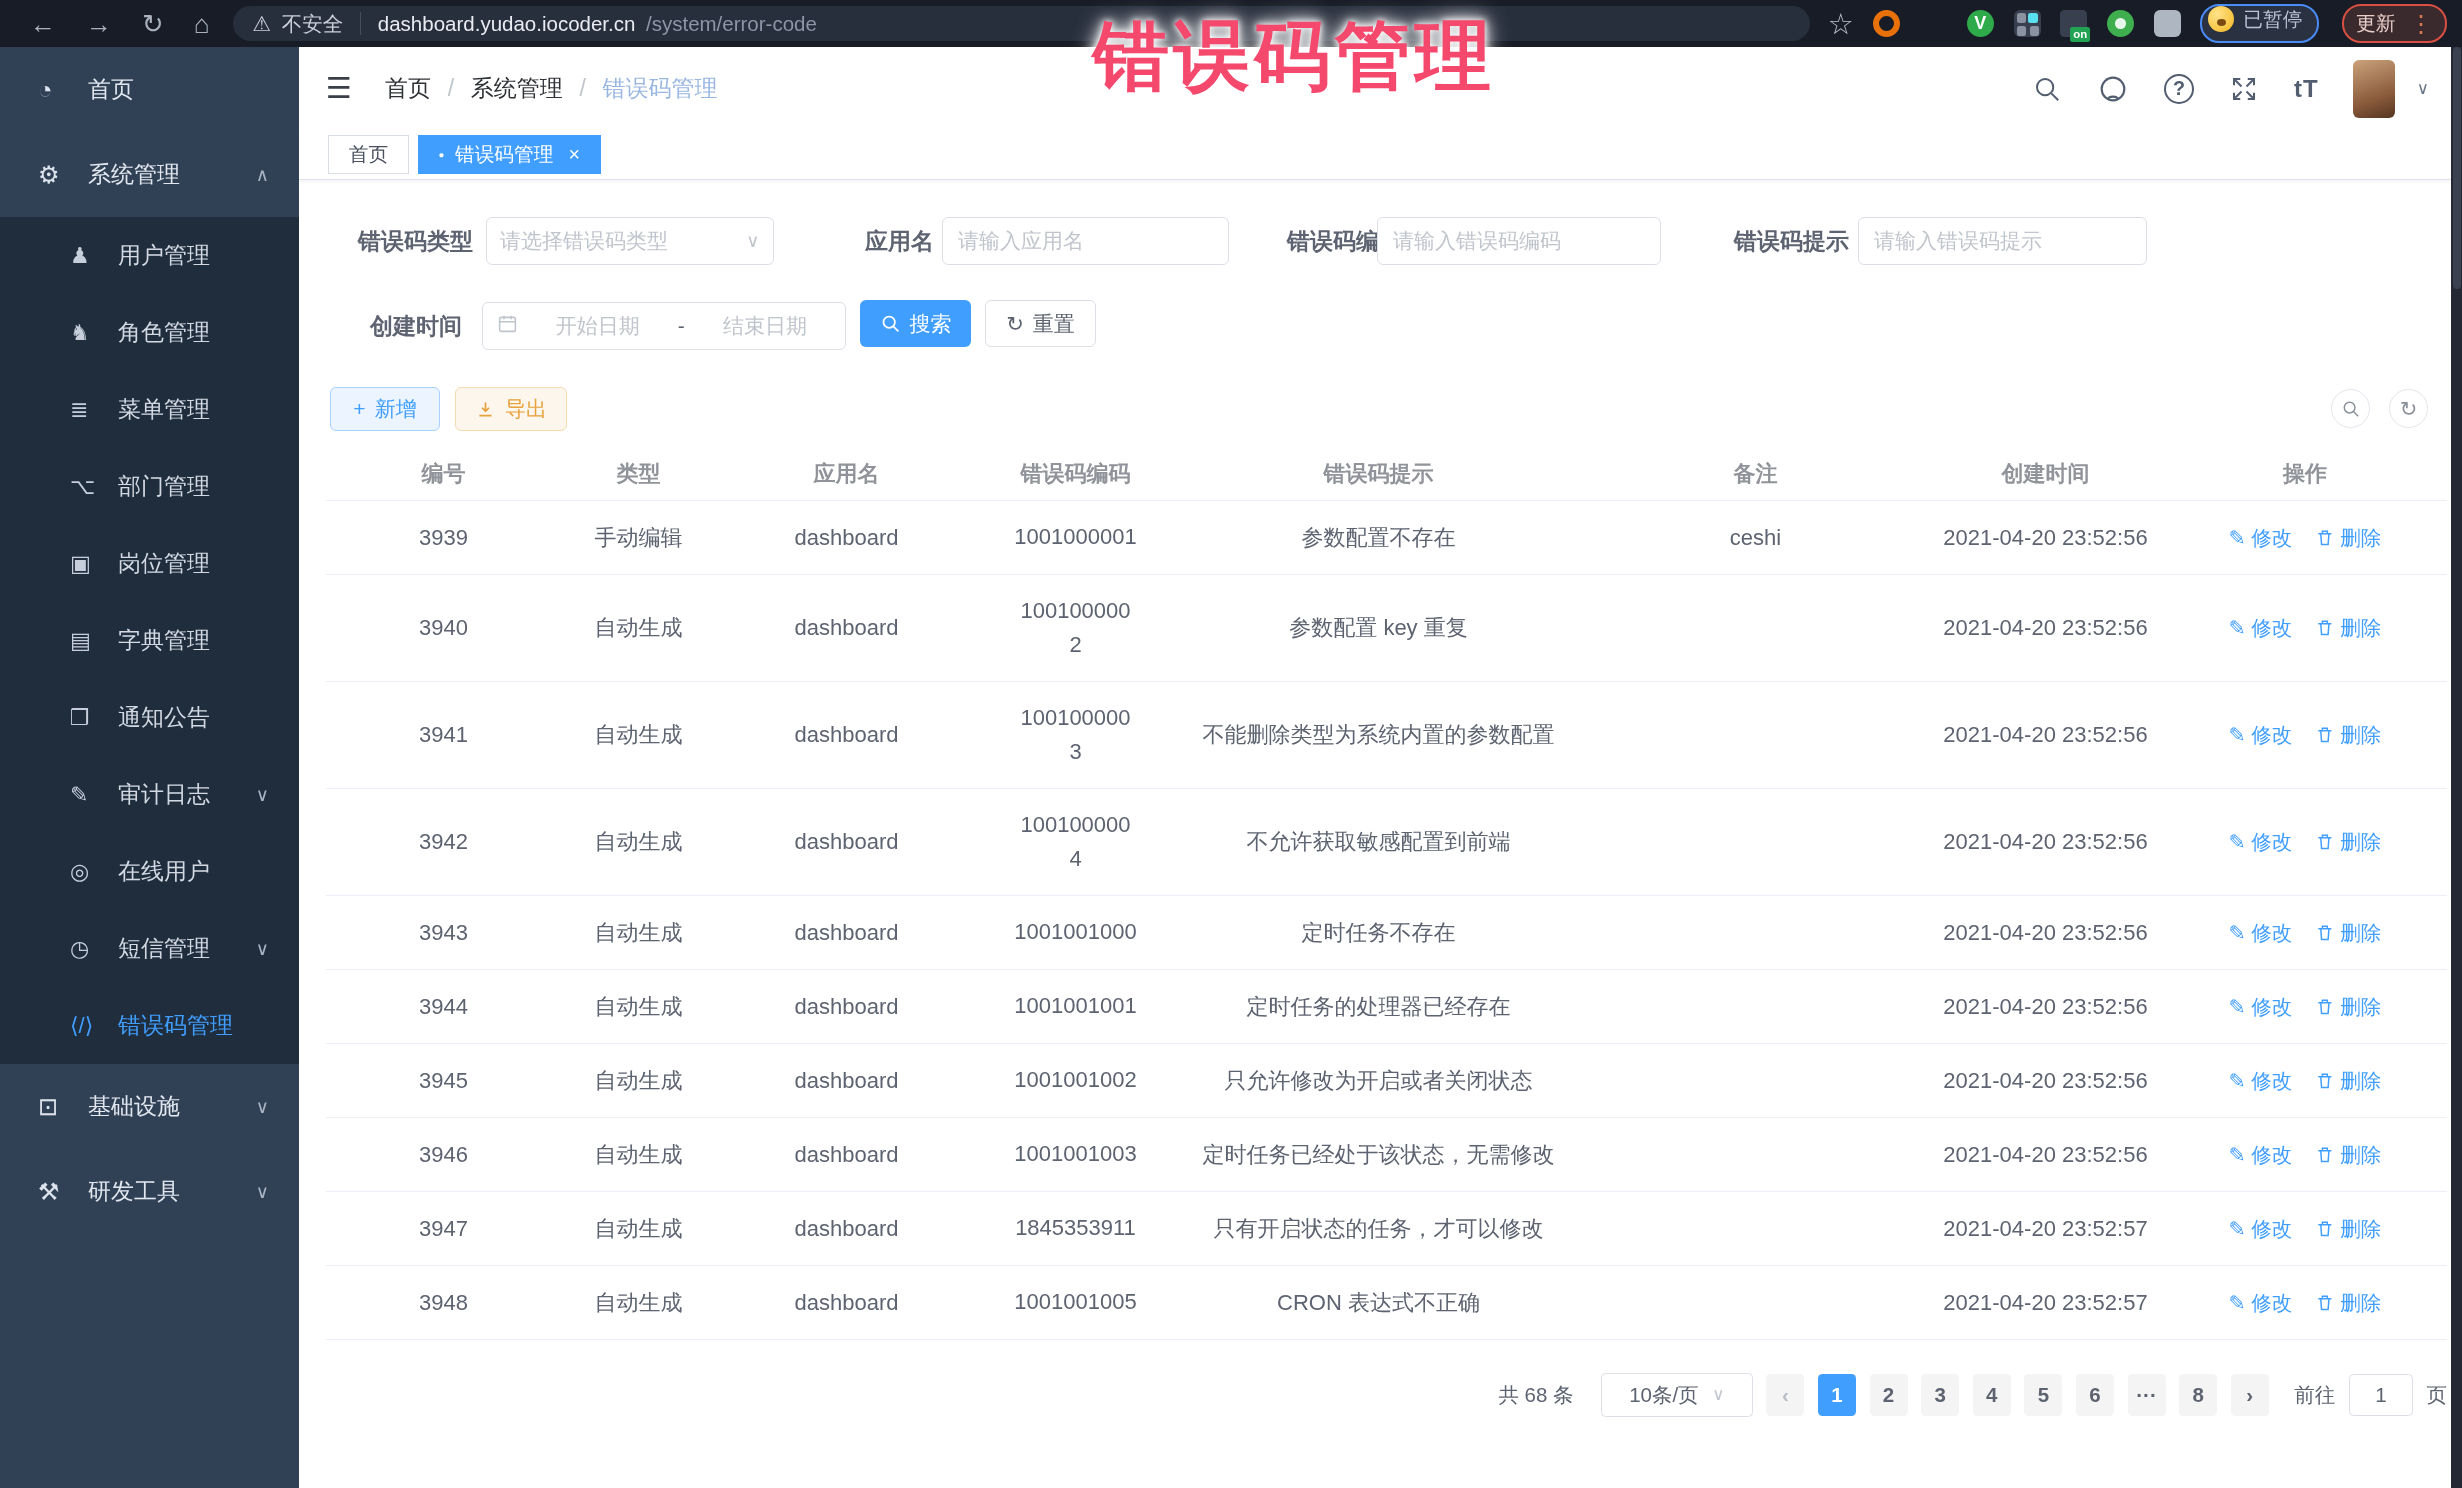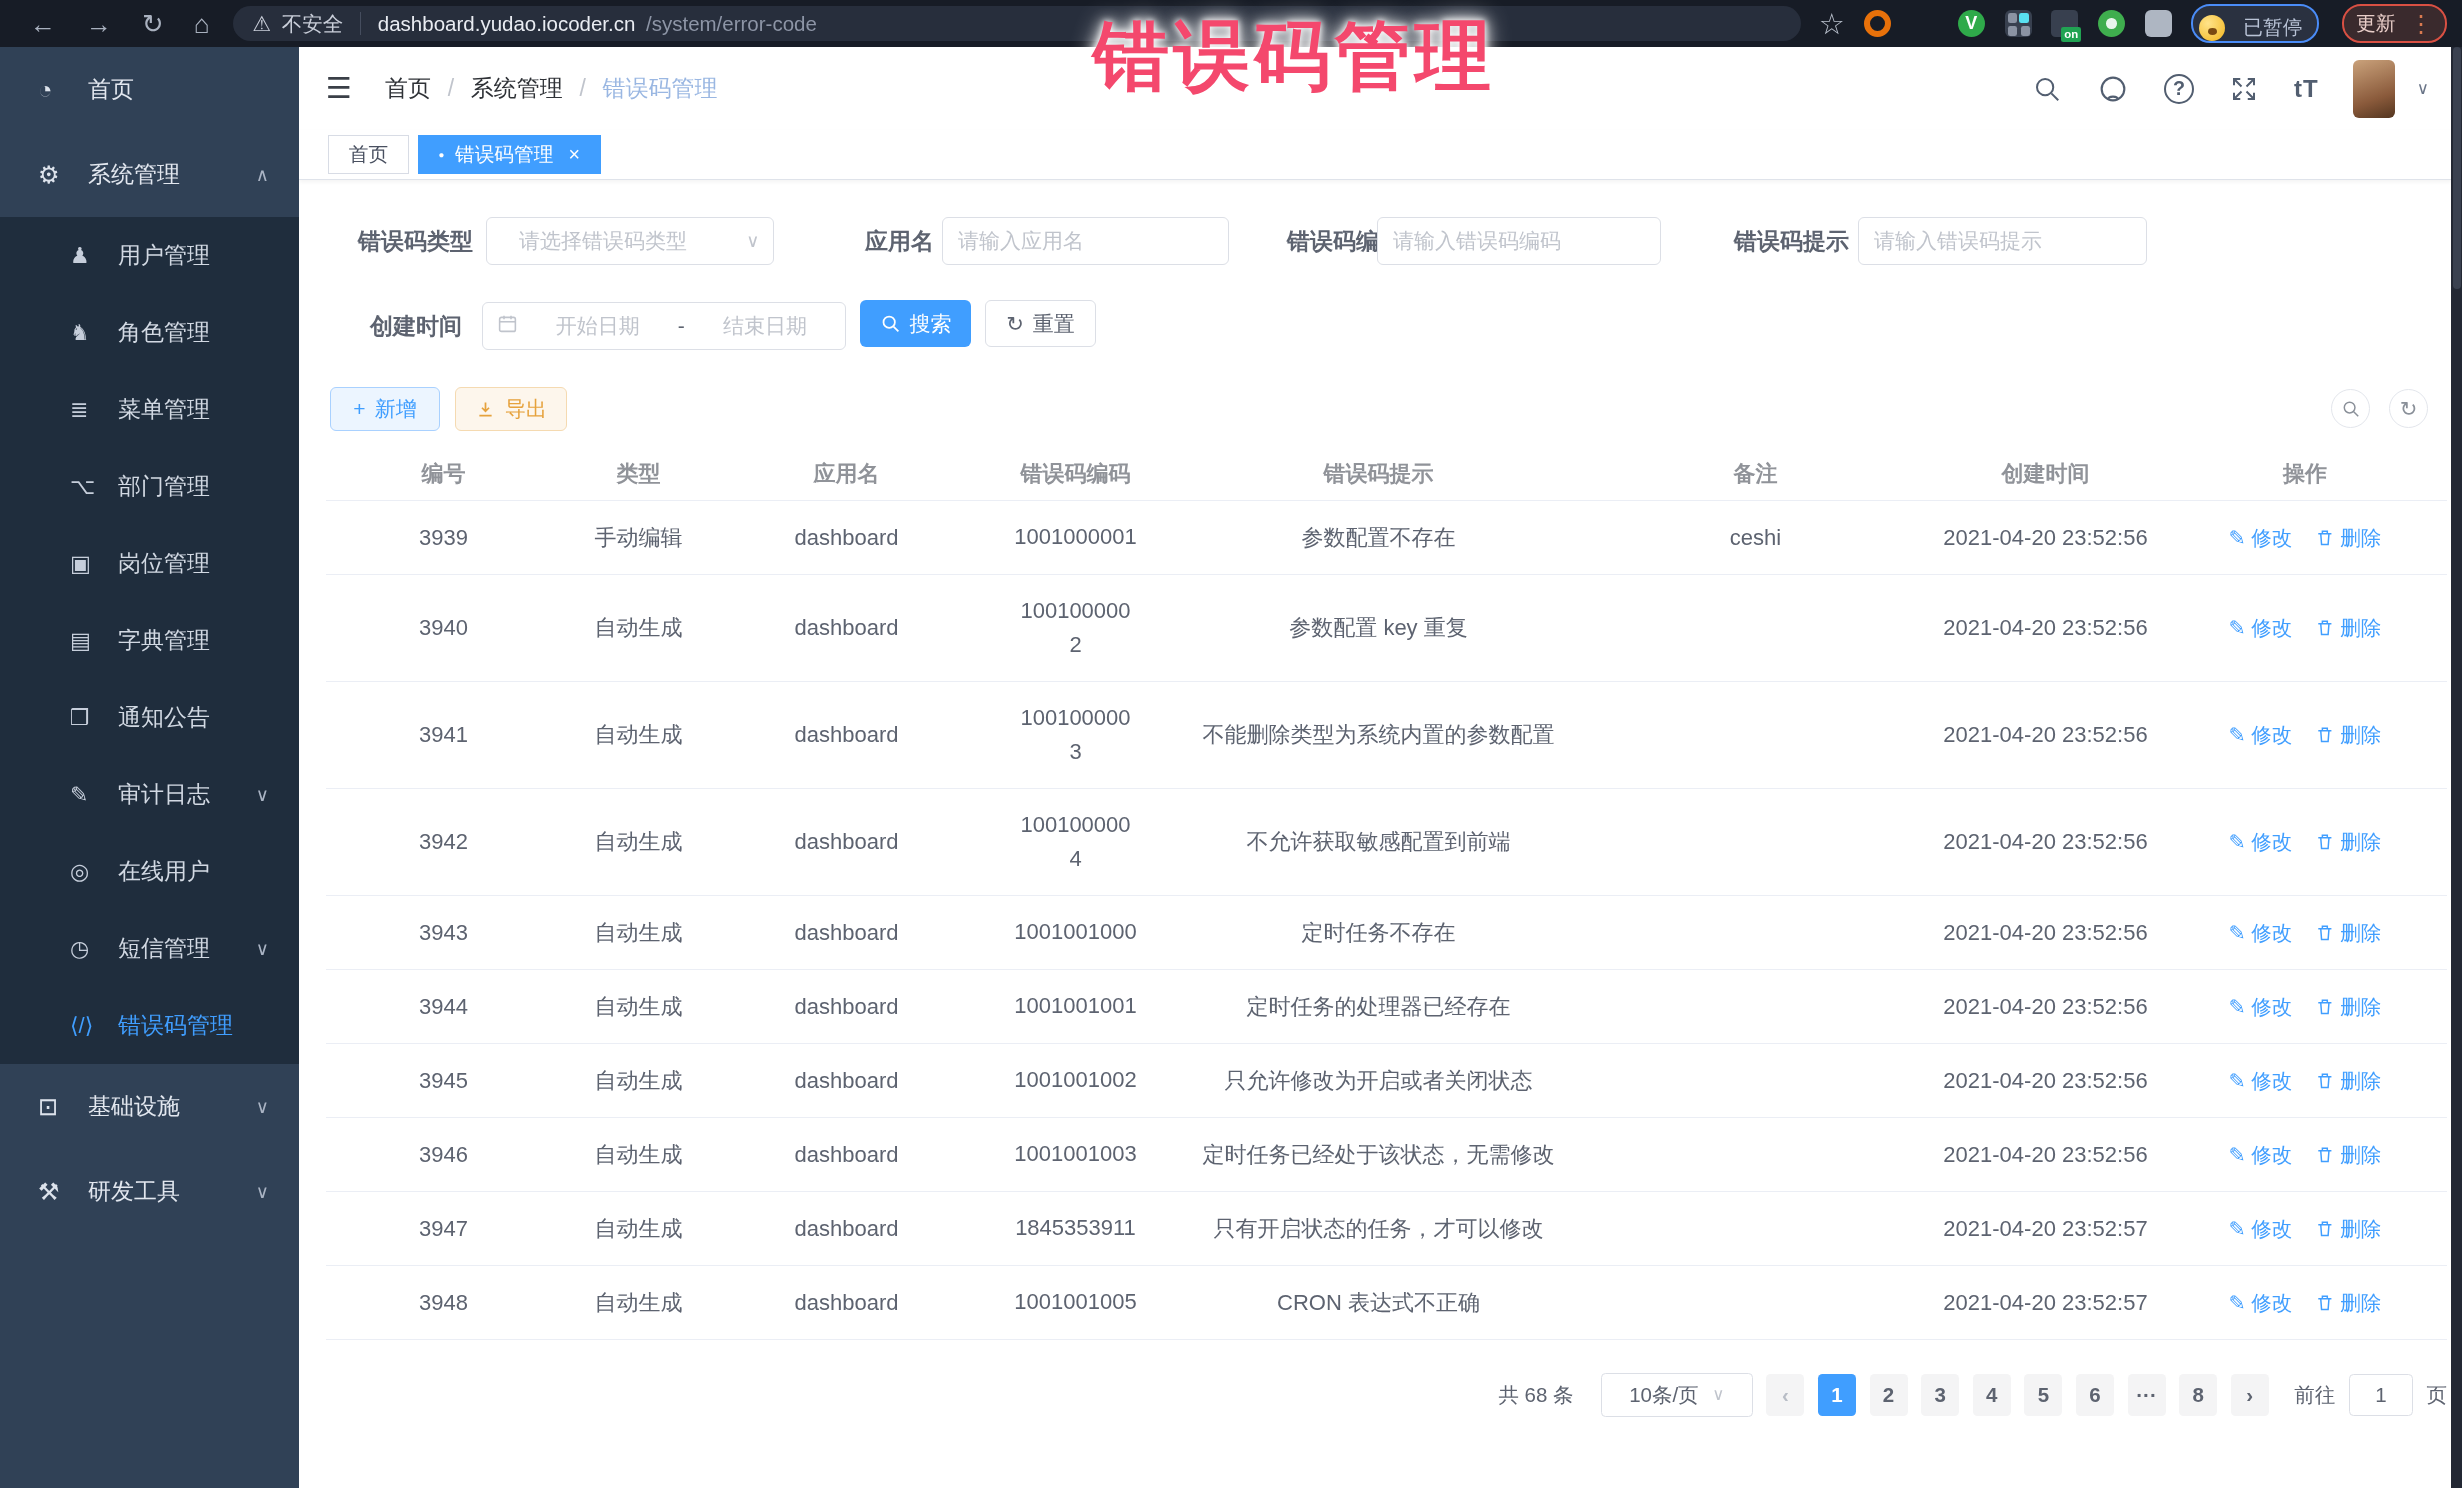--- a/index.html
+++ b/index.html
@@ -28,21 +28,21 @@
   .ext-grid i{position:absolute;width:9.8px;height:9.8px;background:#59e0f0;border-radius:2.3px;right:3px;top:3px}
   .ext-grid u{position:absolute;width:9.8px;height:9.8px;background:#8b93a3;border-radius:2.3px;left:3px;top:3px;
               box-shadow:0 13px 0 #8b93a3,13px 13px 0 #8b93a3}
   .ext-on{background:#38404f;border-radius:4.5px}
   .ext-on b{position:absolute;right:-3px;bottom:-4.5px;background:#21a353;color:#fff;font-size:11.4px;
             font-weight:700;padding:0.8px 3px;border-radius:2.3px;line-height:1.1}
   .ext-key{background:#3fae4e;border-radius:50%}
   .ext-key i{position:absolute;inset:8.3px;background:#e9f6ec;border-radius:50%}
   .ext-puzzle{background:#aeb6c2;border-radius:6px}
   .profile-chip{height:35px;border:2.3px solid #4a8cf7;border-radius:19px;background:#2a3140;
-                display:flex;align-items:flex-end;gap:18px;padding:0 15px 0 6px}
+                display:flex;align-items:flex-start;gap:9px;padding:0 15px 0 6px}
   .emoji{width:26px;height:26px;border-radius:50%;background:radial-gradient(circle at 35% 32%,#ffe38a,#f3b61f);
          position:relative}
   .emoji:after{content:"";position:absolute;left:8.3px;top:13px;width:9px;height:6.8px;background:#7a4a12;border-radius:50%}
   .chip-label{color:#b9c3d6;font-size:19.7px}
   .update-chip{height:35px;border:2.3px solid #d95043;border-radius:19px;background:#3a2a2d;
                display:flex;align-items:center;gap:13.6px;padding:0 12px;margin-left:3px}
   .update-label{color:#e8cdc8;font-size:19.7px}
   .dots{color:#d97a50;font-size:24px;line-height:1}
 
   
@@ -87,21 +87,21 @@
 
   
   .flabel{position:absolute;font-size:23px;color:#5d6370;font-weight:600;text-align:right;
           height:48px;line-height:48px}
   .fbox{position:absolute;height:48px;border:1.5px solid #dcdfe6;border-radius:6px;box-sizing:border-box;
         display:flex;align-items:center;background:#fff;font-size:21px;color:#c0c4cc}
   .fin{position:absolute;height:48px;border:1.5px solid #dcdfe6;border-radius:6px;box-sizing:border-box;
        font-size:21px;color:#5d6370;padding:0 15px;outline:none;background:#fff;
        font-family:"Liberation Sans","DejaVu Sans",sans-serif}
   .fin::placeholder{color:#c0c4cc}
-  .selbox span.ph{margin-left:32px}
+  .selbox span.ph{margin-left:13px}
   .selbox .chevd{margin-left:auto;margin-right:13.6px;color:#c0c4cc;font-size:18px}
   .datebox .cal{margin-left:13.6px;color:#c0c4cc}
   .datebox .seg{flex:1;text-align:center}
   .datebox .mid{color:#5d6370}
   .btn{display:flex;align-items:center;justify-content:center;gap:9px;border-radius:6px;
        font-size:21px;box-sizing:border-box;position:absolute;cursor:pointer}
   .btn-search{left:561px;top:253px;width:111px;height:47px;background:#409eff;color:#fff}
   .btn-search svg{stroke:#fff;fill:none;stroke-width:2}
   .btn-reset{left:686px;top:253px;width:111px;height:47px;border:1.5px solid #dcdfe6;background:#fff;color:#5d6370}
   .btn-add{left:31px;top:340px;width:110px;height:44px;background:#ecf5ff;border:1.5px solid #a9d1ff;color:#409eff}

